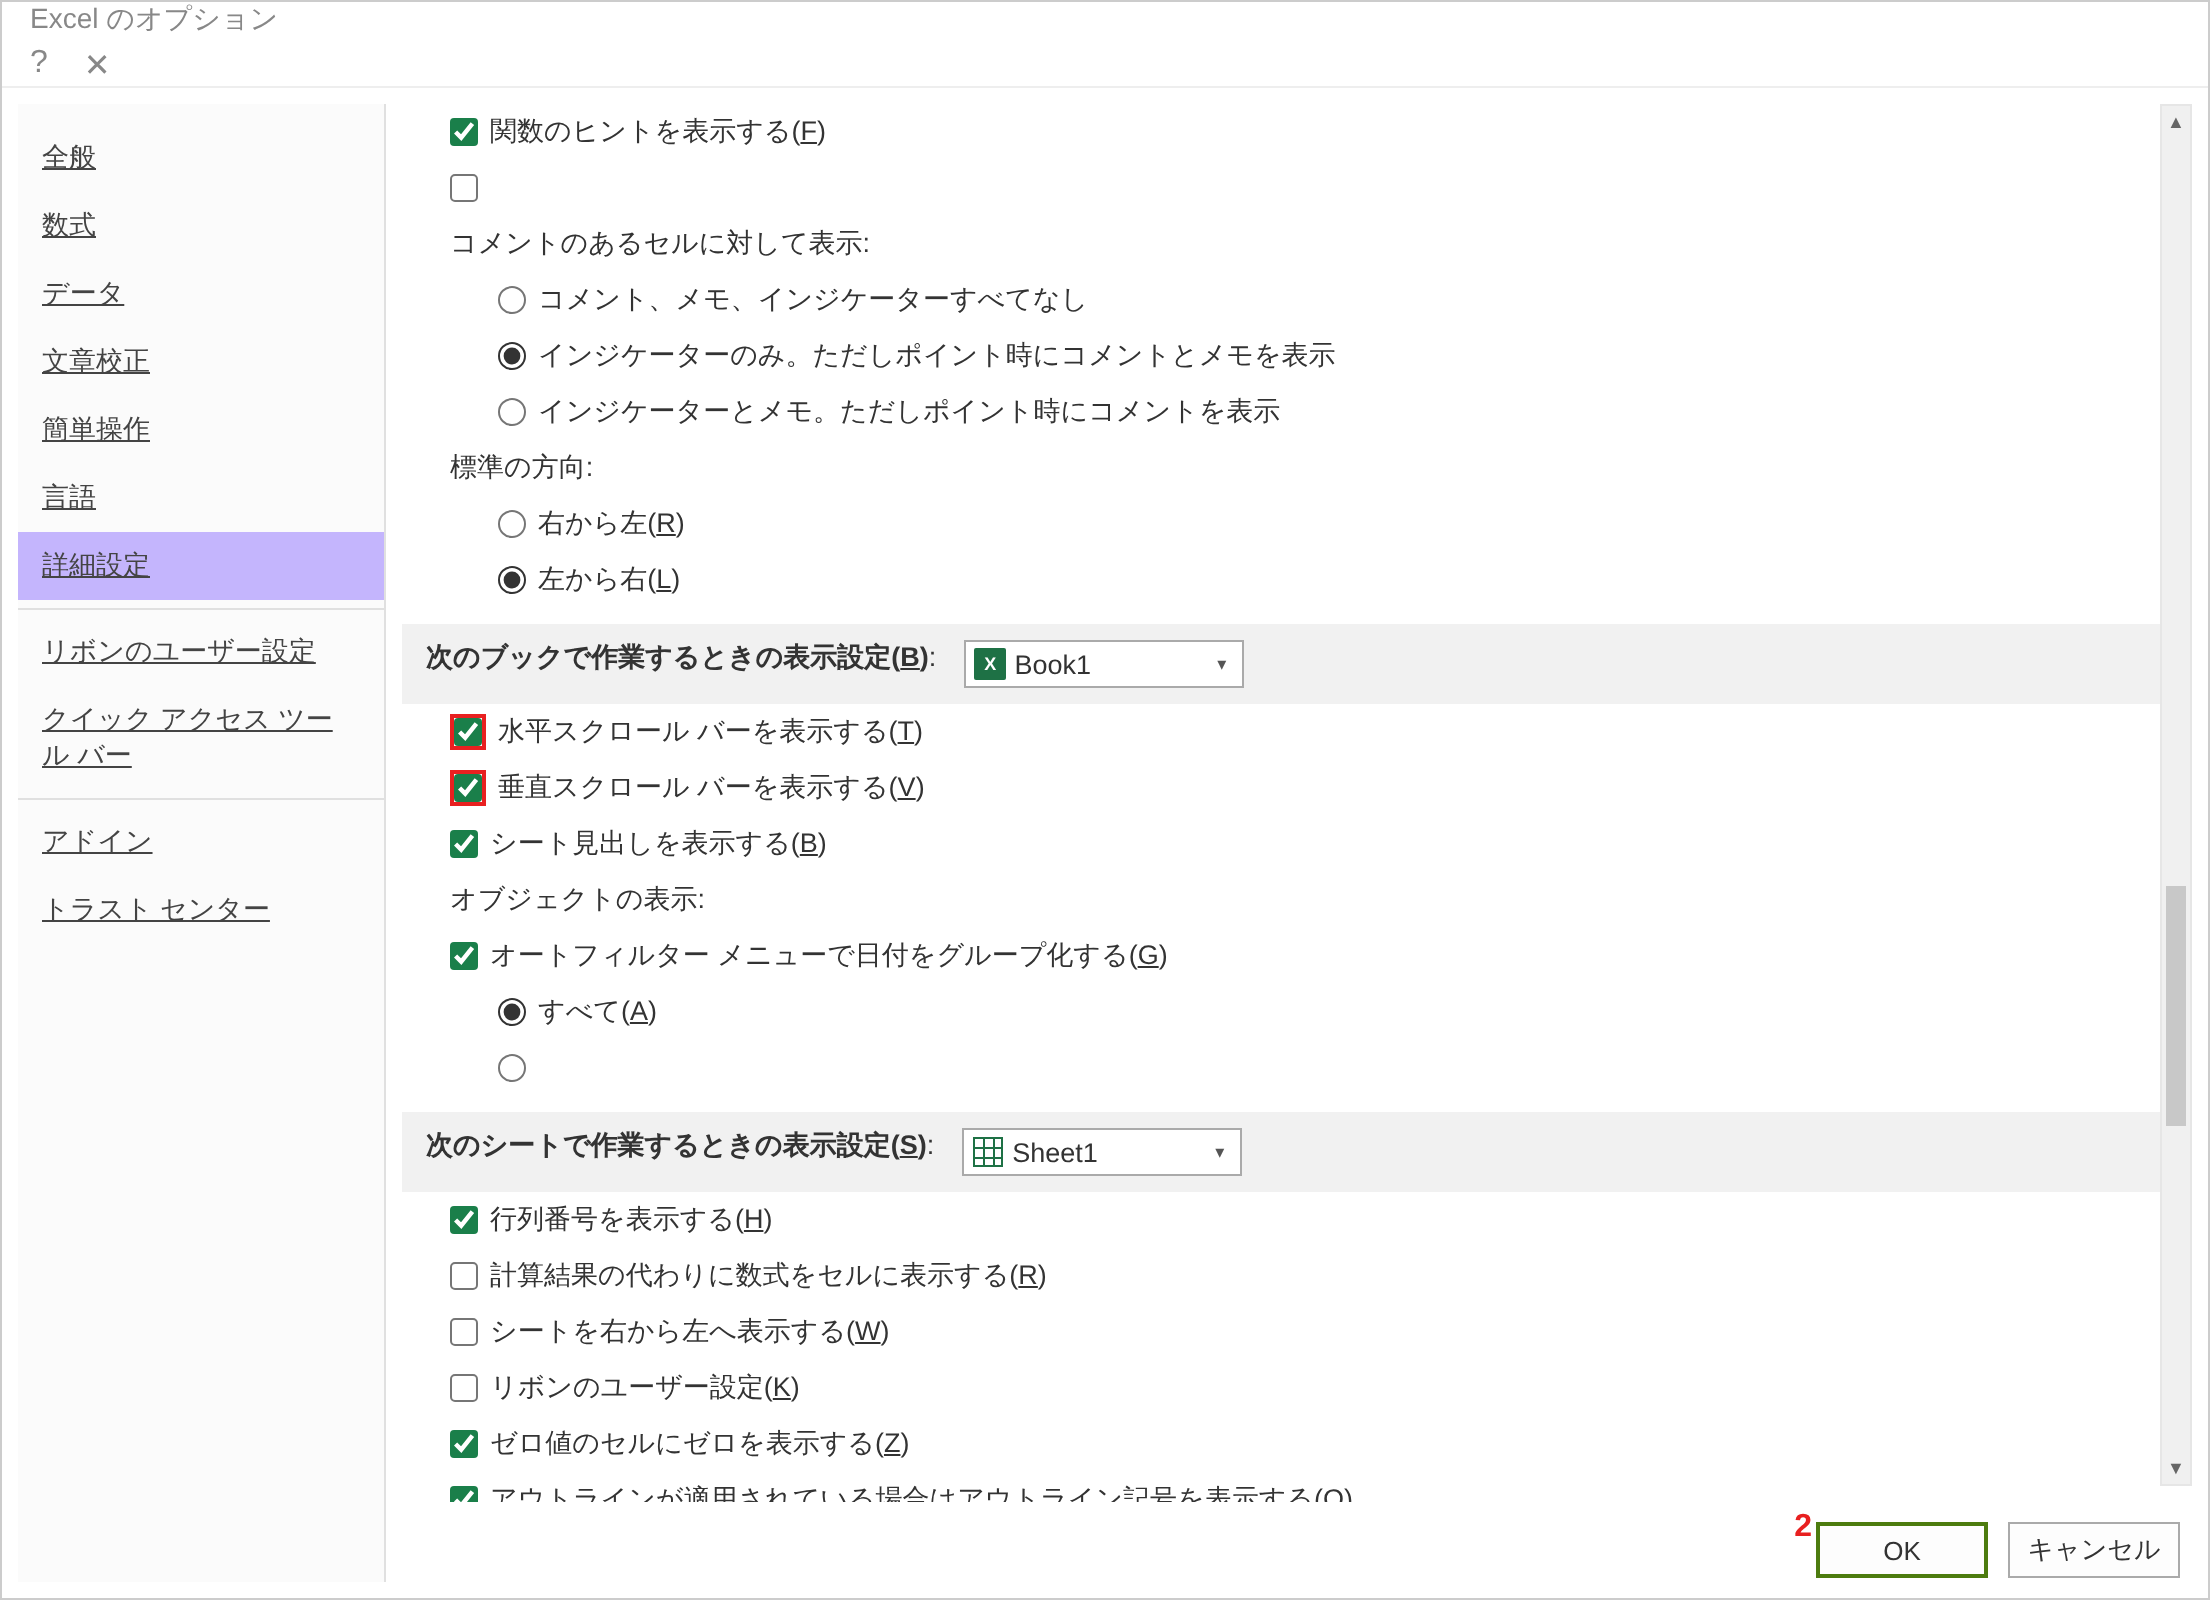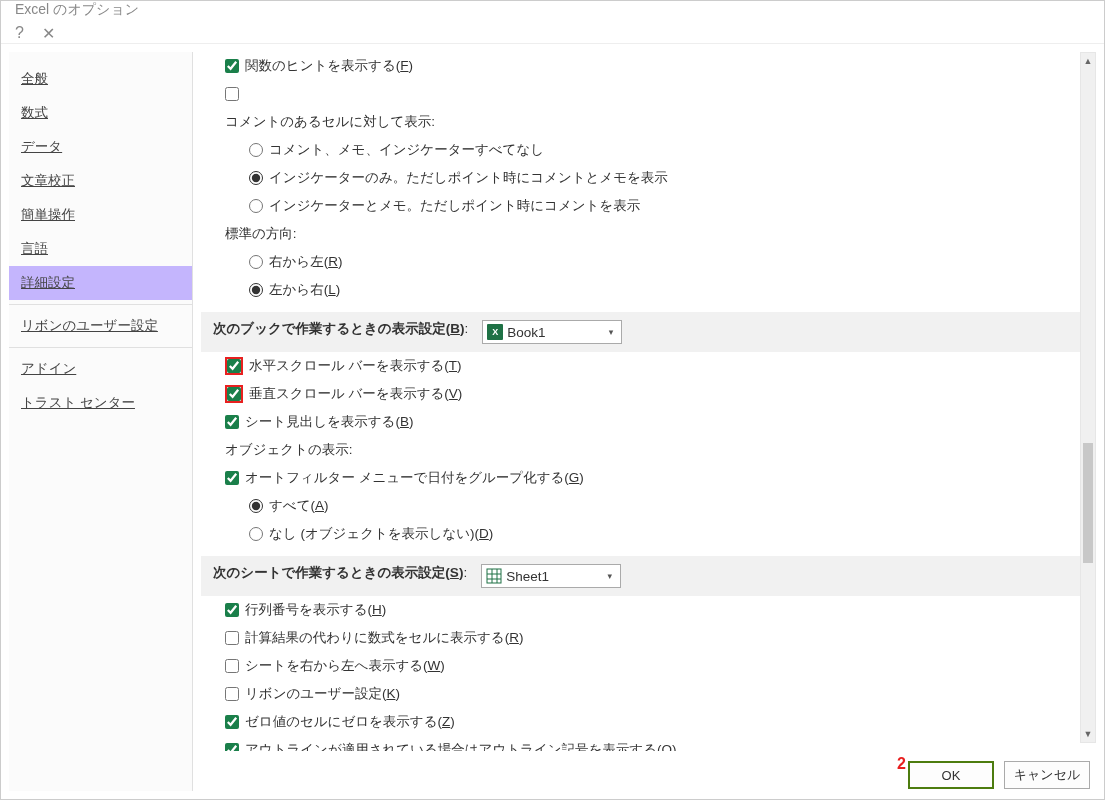--- a/index.html
+++ b/index.html
@@ -251,20 +251,21 @@
     <div class="sidebar">
       <div class="sidebar-item"><span>全般</span></div>
       <div class="sidebar-item"><span>数式</span></div>
       <div class="sidebar-item"><span>データ</span></div>
       <div class="sidebar-item"><span>文章校正</span></div>
       <div class="sidebar-item"><span>簡単操作</span></div>
       <div class="sidebar-item"><span>言語</span></div>
       <div class="sidebar-item selected"><span>詳細設定</span></div>
       <div class="sidebar-sep"></div>
       <div class="sidebar-item"><span>リボンのユーザー設定</span></div>
+      <div class="sidebar-item"><span>クイック アクセス ツール バー</span></div>
       <div class="sidebar-sep"></div>
       <div class="sidebar-item"><span>アドイン</span></div>
       <div class="sidebar-item"><span>トラスト センター</span></div>
     </div>
 
     <div class="content-wrap">
       <div class="content">
         <div class="scroll-area">
           <div class="scroll-inner">
 
@@ -342,21 +343,20 @@
             <div class="row">
               <input type="checkbox" checked="" style="">
               <span class="label-text"><span>オートフィルター メニューで日付をグループ化する</span>(<span class="underline-letter">G</span>)</span>
             </div>
             <div class="row indent1">
               <input type="radio" name="obj" checked="" style="">
               <span class="label-text"><span>すべて</span>(<span class="underline-letter">A</span>)</span>
             </div>
             <div class="row indent1">
               <input type="radio" name="obj" style="">
-              <span class="label-text"><span>なし (オブジェクトを表示しない)</span>(<span class="underline-letter">D</span>)</span>
             </div>
 
             <div class="section-header">
               <span><b><span>次のシートで作業するときの表示設定</span>(<span class="underline-letter">S</span>)</b><span>:</span></span>
               <span class="dropdown">
                 <span class="dd-icon sheet-icon">
                   <svg width="16" height="16" viewBox="0 0 16 16">
                       <rect x="1" y="1" width="14" height="14" fill="#fff" stroke="#1e7145"></rect>
                       <line x1="1" y1="6" x2="15" y2="6" stroke="#1e7145"></line>
                       <line x1="1" y1="11" x2="15" y2="11" stroke="#1e7145"></line>

